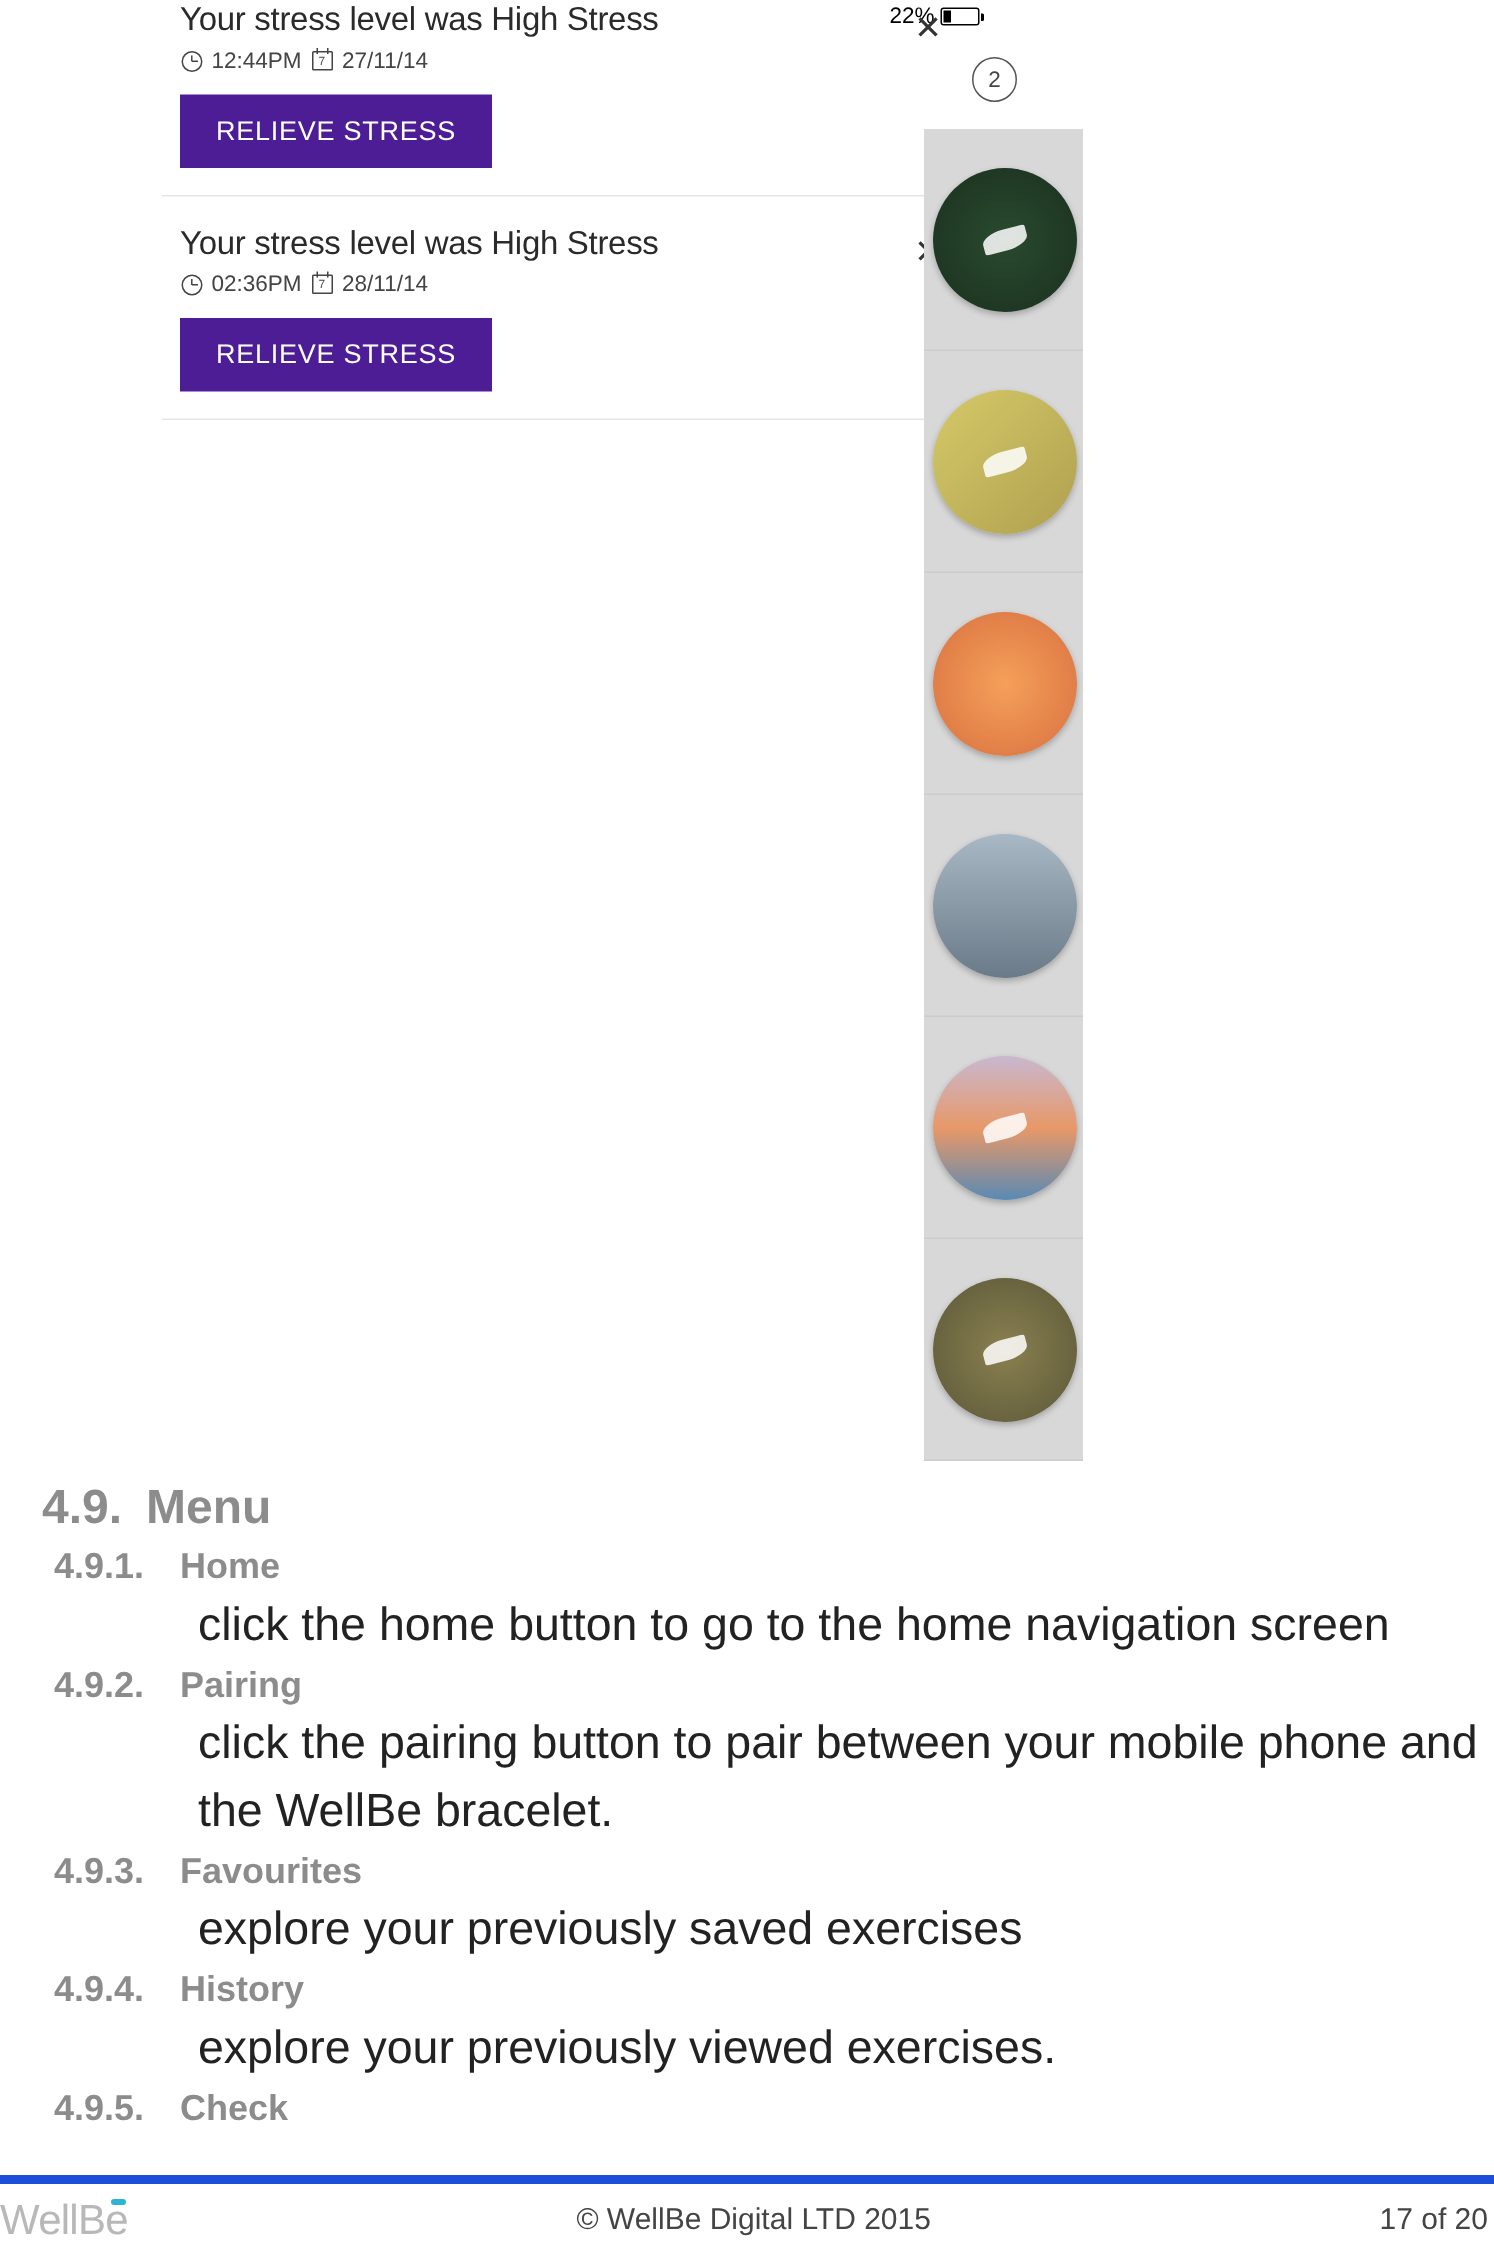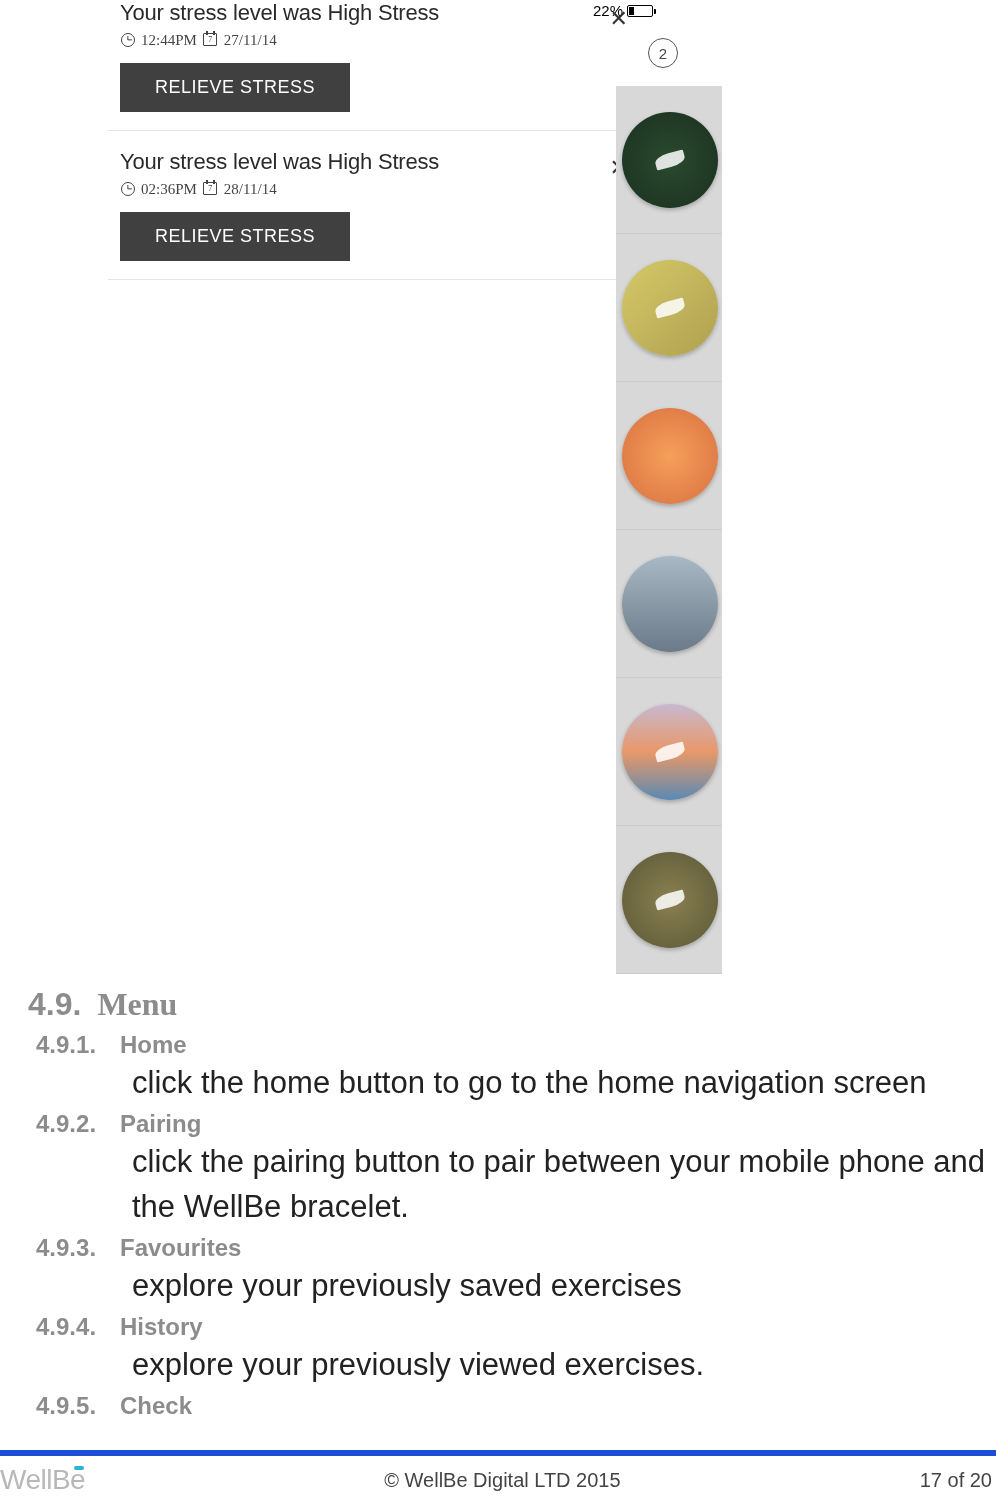--- a/index.html
+++ b/index.html
@@ -83,23 +83,22 @@
       font-weight: 400;
       color: #2a2a2a;
       margin-bottom: 6px;
       letter-spacing: -0.2px;
     }
     .notif-meta {
       font-size: 15px;
       color: #444;
       margin-bottom: 14px;
       display: flex;
-      align-items: flex-start;
+      align-items: center;
       gap: 6px;
-      font-family: Liberation Serif, serif;
     }
     .meta-icon {
       width: 15px;
       height: 15px;
       display: inline-flex;
       align-items: center;
       justify-content: center;
     }
     .clock-icon {
       width: 14px; height: 14px;
@@ -141,24 +140,24 @@
     .cal-icon::after {
       content: "7";
       position: absolute;
       left: 0; right: 0;
       top: 1px;
       font-size: 8px;
       text-align: center;
       color: #444;
     }
     .relieve-btn {
-      background: #404040;
+      background: #4c1d95;
       color: #fff;
       border: none;
-      padding: 14px 35px;
+      padding: 14px 24px;
       font-size: 18px;
       letter-spacing: 0.5px;
       cursor: pointer;
     }
     .close-x {
       position: absolute;
       right: 10px;
       top: 8px;
       font-size: 22px;
       color: #333;
@@ -217,21 +216,21 @@
       right: 0;
       padding-right: 10px;
     }
     .h2row {
       display: flex;
       align-items: baseline;
       gap: 16px;
       margin-bottom: 8px;
     }
     .h2num { font-size: 32px; font-weight: 700; color: #8c8c8c; }
-    .h2title { font-size: 32px; font-weight: 700; color: #8c8c8c; font-family: Liberation Serif, serif; }
+    .h2title { font-size: 32px; font-weight: 700; color: #8c8c8c; }
     .h3row {
       display: flex;
       align-items: baseline;
       gap: 14px;
       margin-top: 4px;
       margin-left: 8px;
     }
     .h3num { font-size: 24px; font-weight: 700; color: #8c8c8c; min-width: 70px; }
     .h3title { font-size: 24px; font-weight: 700; color: #8c8c8c; text-align: right; }
     .bodytext {

